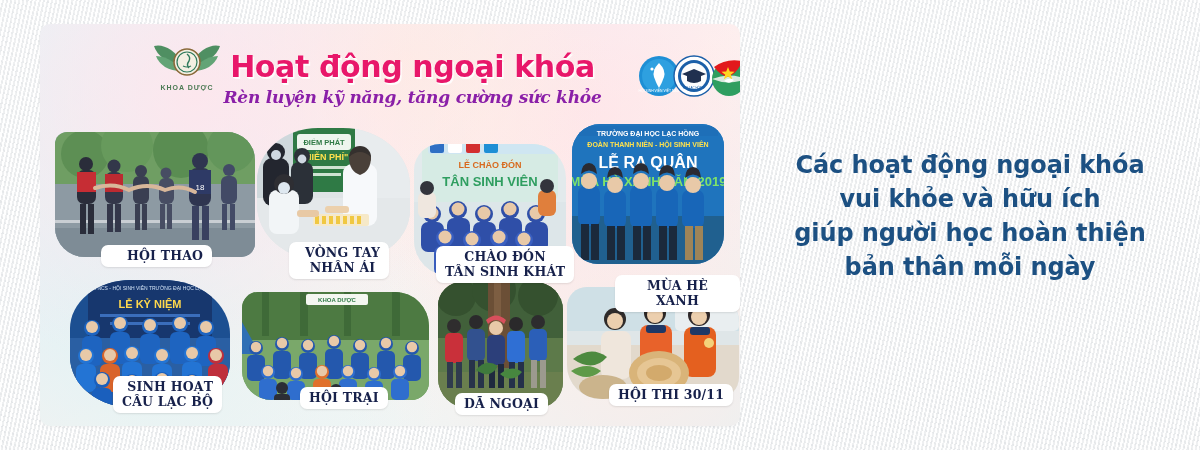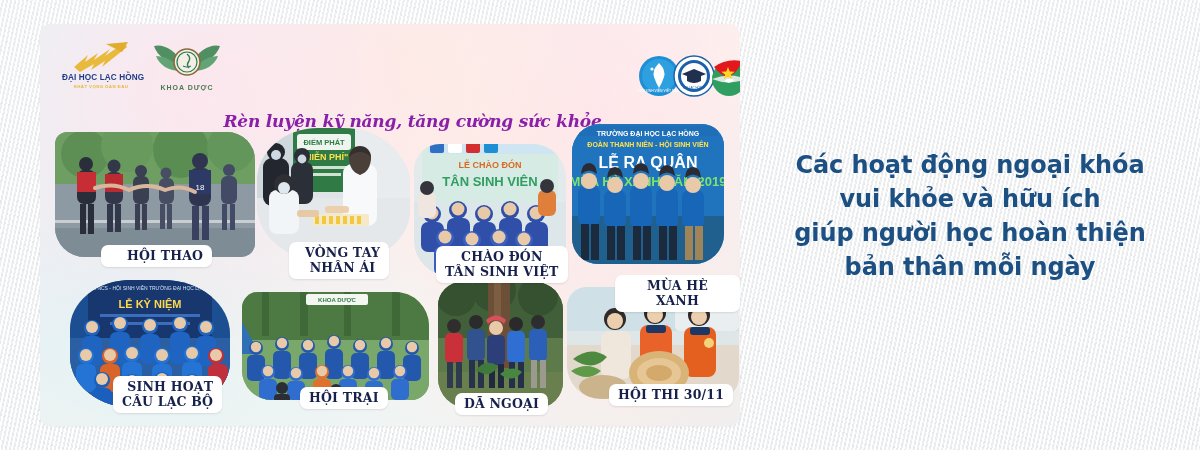--- a/index.html
+++ b/index.html
@@ -80,21 +80,20 @@
     letter-spacing: -0.4px;
     text-shadow: 0 1px 0 #fff, 1.5px 1.5px 0 rgba(255,255,255,0.85);
   }
   #poster-subtitle {
     position: absolute; left: 175px; top: 63px; width: 395px;
     text-align: center;
     font-family: "DejaVu Serif", serif;
     font-style: italic; font-weight: bold;
     font-size: 17px; color: #8a1fa8;
     letter-spacing: -0.2px;
-    margin-top: 24px;
   }
 
   .org-logos { position: absolute; left: 598px; top: 31px; width: 112px; height: 46px; }
   .org-logo { position: absolute; top: 0; width: 42px; height: 42px; }
 
   
   .photo {
     position: absolute;
     overflow: hidden;
     background-size: cover;
@@ -133,43 +132,36 @@
 </style>
 </head>
 <body>
 
 <div id="page">
 
   <div id="poster">
 
     <div id="poster-header">
 
-      <div class="logo-lhu">
-        <svg class="bird" viewBox="0 0 58 32">
-          <path d="M2 26 L16 14 L13 21 L26 12 L22 19 L38 8 L33 15 L52 2 L55 6 L30 26 L33 20 L19 29 L22 23 L8 31 Z" fill="#e8b93a"></path>
-          <path d="M34 3 L56 1 L50 11 Z" fill="#e2ad2c"></path>
-        </svg>
-        <div class="lhu-name">ĐẠI HỌC LẠC HỒNG</div>
-        <div class="lhu-tag">KHÁT VỌNG DẪN ĐẦU</div>
-      </div>
 
       <div class="logo-duoc">
         <svg viewBox="0 0 70 46" width="70" height="46">
           <path d="M2 6 Q10 4 19 10 Q26 15 30 23 Q20 24 12 19 Q4 13 2 6 Z" fill="#4f8f62"></path>
           <path d="M4 16 Q13 16 21 22 Q26 26 29 31 Q20 31 13 27 Q6 22 4 16 Z" fill="#63a476"></path>
           <path d="M68 6 Q60 4 51 10 Q44 15 40 23 Q50 24 58 19 Q66 13 68 6 Z" fill="#4f8f62"></path>
           <path d="M66 16 Q57 16 49 22 Q44 26 41 31 Q50 31 57 27 Q64 22 66 16 Z" fill="#63a476"></path>
           <circle cx="35" cy="22" r="13" fill="#f3efe2" stroke="#8a6a3a" stroke-width="1.6"></circle>
           <circle cx="35" cy="22" r="10" fill="none" stroke="#2f7a5b" stroke-width="1.2"></circle>
           <path d="M35 14 q4 3 2 7 q-3 4 0 7" fill="none" stroke="#2f7a5b" stroke-width="1.4"></path>
           <path d="M31 26 q4 2 8 0" fill="none" stroke="#2f7a5b" stroke-width="1.2"></path>
         </svg>
         <div class="duoc-name">KHOA DƯỢC</div>
       </div>
 
+      <div id="poster-title">Hoạt động ngoại khóa</div>
       <div id="poster-subtitle">Rèn luyện kỹ năng, tăng cường sức khỏe</div>
 
       <div class="org-logos">
         <svg class="org-logo" style="left:0" viewBox="0 0 42 42">
           <circle cx="21" cy="21" r="20" fill="#1e8fd5"></circle>
           <circle cx="21" cy="21" r="17" fill="#2ea0e0"></circle>
           <path d="M21 8 q7 7 5 14 q-2 6 -5 11 q-3 -5 -5 -11 q-2 -7 5 -14 Z" fill="#fff"></path>
           <path d="M16 14 l2 0.6 -1.6 1.2 0.6 -1.8z" fill="#fff"></path>
           <circle cx="14" cy="14" r="1.6" fill="#fff"></circle>
           <text x="21" y="37" font-size="3.4" fill="#fff" text-anchor="middle" font-family="sans-serif">HỘI SINH VIÊN VIỆT NAM</text>
@@ -346,21 +338,21 @@
         </g>
         <g fill="#efe7df">
           <rect x="4" y="48" width="18" height="26" rx="6"></rect>
             <circle cx="13" cy="44" r="7" fill="#33343c"></circle>
           <rect x="124" y="46" width="18" height="26" rx="6" fill="#e07f3c"></rect>
             <circle cx="133" cy="42" r="7" fill="#33343c"></circle>
         </g>
       </svg>
     </div>
     <div class="label" style="left:396px; top:222px;">CHÀO ĐÓN
-TÂN SINH VIỆT</div>
+TÂN SINH KHÁT</div>
 
     <div class="photo" style="left:532px; top:100px; width:152px; height:140px; border-radius:28px 22px 30px 26px;">
       <svg viewBox="0 0 152 140" width="152" height="140">
         <rect width="152" height="140" fill="#2a7fc4"></rect>
         <rect width="152" height="92" fill="#1f74bd"></rect>
         <rect x="6" y="2" width="140" height="10" fill="#1e6fb8"></rect>
         <text x="76" y="12" font-size="7" fill="#ffffff" text-anchor="middle" font-family="sans-serif" font-weight="bold">TRƯỜNG ĐẠI HỌC LẠC HỒNG</text>
         <text x="76" y="23" font-size="7" fill="#ffe14d" text-anchor="middle" font-family="sans-serif" font-weight="bold">ĐOÀN THANH NIÊN - HỘI SINH VIÊN</text>
         <text x="76" y="44" font-size="16" fill="#ffffff" text-anchor="middle" font-family="sans-serif" font-weight="bold">LỄ RA QUÂN</text>
         <text x="76" y="62" font-size="13" fill="#7fe36a" text-anchor="middle" font-family="sans-serif" font-weight="bold">MÙA HÈ XANH NĂM 2019</text>

